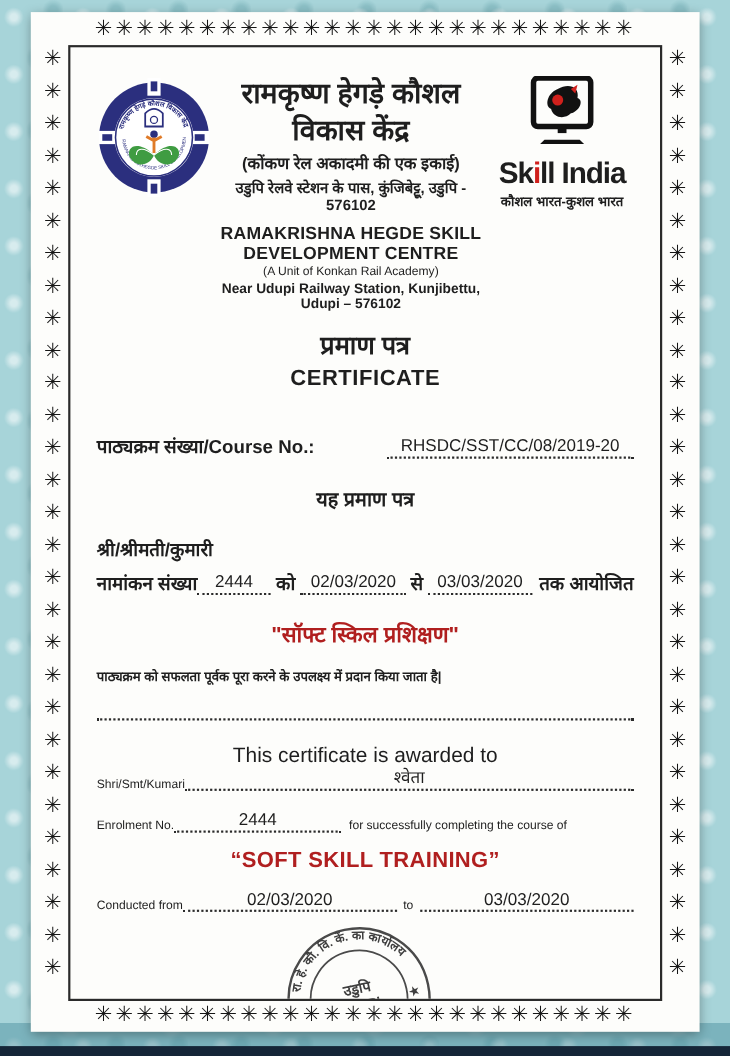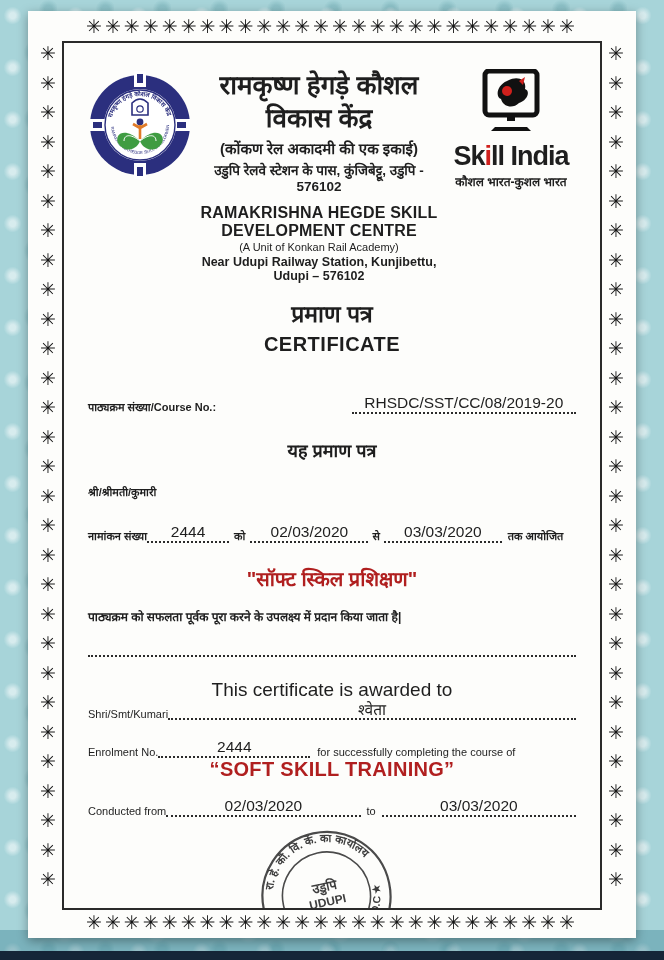--- a/index.html
+++ b/index.html
@@ -49,33 +49,33 @@
   .skill-block { width:130px; text-align:center; }
   .skill-name { font-size:27px; font-weight:bold; letter-spacing:-1px; line-height:1; margin-top:6px; }
   .skill-i { color:#d0201c; }
   .skill-tag { font-size:12px; font-weight:bold; margin-top:3px; white-space:nowrap; }
 
   .title-hi { text-align:center; font-size:23px; font-weight:bold; margin-top:14px; }
   .title-en { text-align:center; font-size:20px; font-weight:bold; letter-spacing:.5px; margin-top:4px; }
 
   
   .row { display:flex; align-items:flex-end; margin:0; }
-  .lbl-hi { font-size:11px; font-weight:bold; white-space:nowrap; }
+  .lbl-hi { font-size:17px; font-weight:bold; white-space:nowrap; }
   .lbl-en { font-size:11px; white-space:nowrap; }
   .fill { border-bottom:2.5px dotted #2b2b2b; text-align:center; font-size:15.5px;
           line-height:1.15; padding:0 2px; white-space:nowrap; }
   .grow { flex:1; } .spacer { flex:1; }
   .dotline { border-bottom:2.5px dotted #2b2b2b; margin-top:30px; }
 
   .center-hi { text-align:center; font-size:18px; font-weight:bold; }
   .red { color:#b01f1f; }
   .course-hi { text-align:center; font-size:20px; font-weight:bold; margin-top:22px; }
   .completion { font-size:12px; font-weight:bold; margin-top:16px; }
   .awarded { text-align:center; font-size:19px; margin-top:22px; }
-  .course-en { text-align:center; font-size:20px; font-weight:bold; letter-spacing:.3px; }
+  .course-en { text-align:center; font-size:20px; font-weight:bold; letter-spacing:.3px; margin-top:14px; }
 
   .footer { position:relative; height:176px; margin-top:6px; }
   .stamp { position:absolute; left:50%; transform:translateX(-54%) rotate(-12deg); top:4px; }
   .sig-block { position:absolute; right:-2px; bottom:18px; width:196px; text-align:center; }
   .sig-art { position:relative; height:56px; }
 </style>
 </head>
 <body>
 
 <div class="bottom-band"></div>
@@ -210,21 +210,21 @@
       <span class="spacer"></span>
       <span class="fill" style="width:46%;">RHSDC/SST/CC/08/2019-20</span>
     </div>
 
     <div class="center-hi" style="margin-top:24px;">यह प्रमाण पत्र</div>
 
     <div class="row" style="margin-top:22px;">
       <span class="lbl-hi">श्री/श्रीमती/कुमारी</span>
     </div>
 
-    <div class="row" style="margin-top:24px;">
+    <div class="row" style="margin-top:8px;justify-content:flex-end;">
       <span class="lbl-hi">नामांकन संख्या</span>
       <span class="fill" style="width:82px;">2444</span>
       <span class="lbl-hi" style="padding:0 5px;">को</span>
       <span class="fill" style="width:118px;">02/03/2020</span>
       <span class="lbl-hi" style="padding:0 4px;">से</span>
       <span class="fill" style="width:118px;">03/03/2020</span>
       <span class="lbl-hi" style="padding-left:6px;">तक आयोजित</span>
     </div>
 
     <div class="course-hi red">"सॉफ्ट स्किल प्रशिक्षण"</div>

